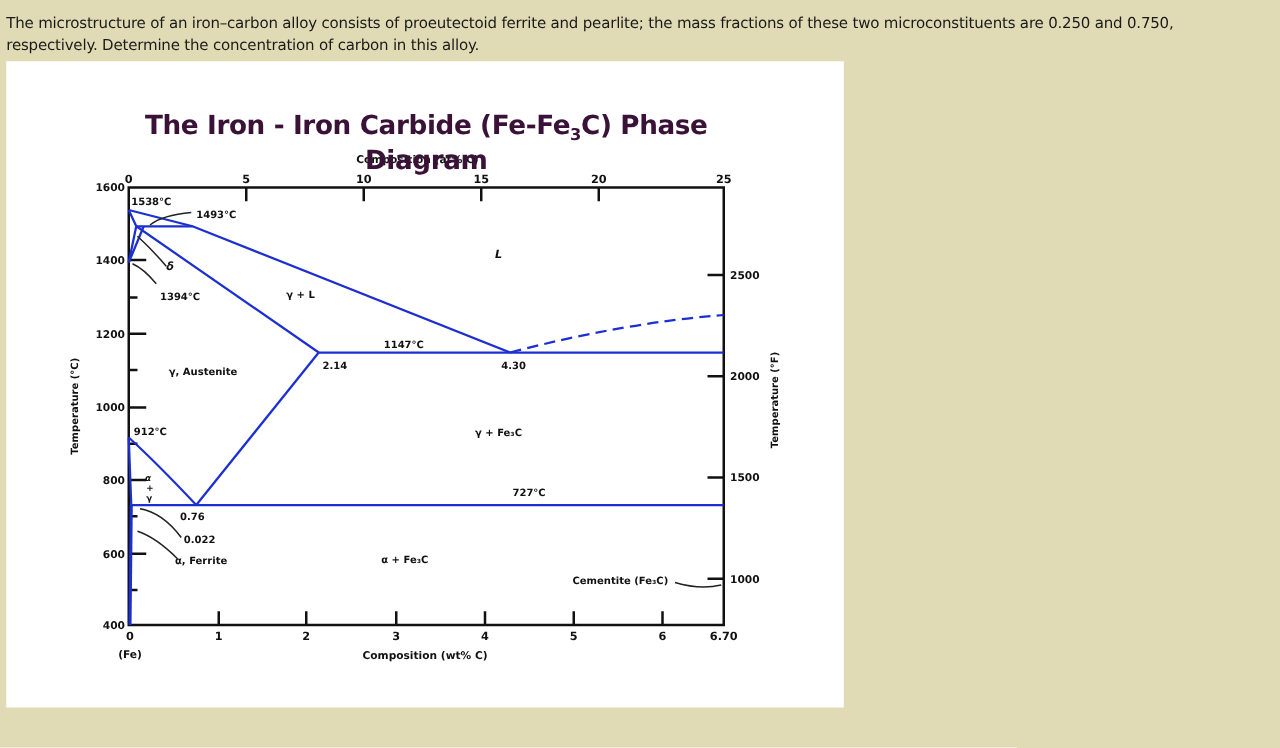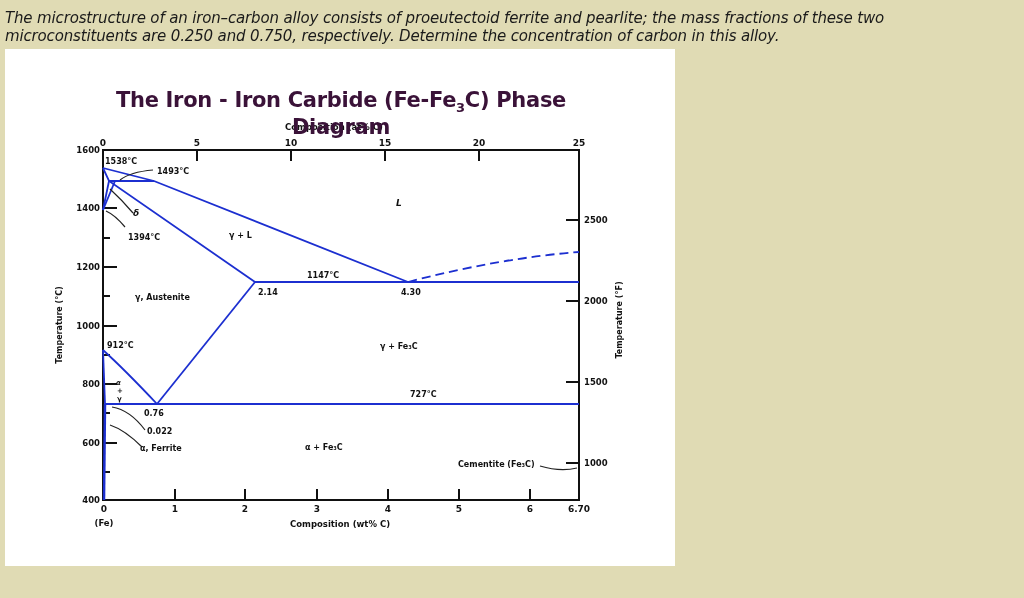--- a/index.html
+++ b/index.html
@@ -4,23 +4,22 @@
 <style>
   html, body { margin:0; padding:0; }
   body {
     width:1024px; height:598px; overflow:hidden;
     background:#e0dbb4;
     font-family:"DejaVu Sans", sans-serif;
     position:relative;
   }
   .question {
     position:absolute; left:5px; top:9px; width:1010px;
-    font-size:15px; line-height:18px; color:#1a1a1a;
+    font-size:12px; line-height:18px; color:#1a1a1a;
     letter-spacing:-0.15px;
-    font-style:italic;
   }
   .panel {
     position:absolute; left:5px; top:49px; width:670px; height:517px;
     background:#ffffff;
   }
   .panel svg { position:absolute; left:-5px; top:-49px; }
   .title {
     position:absolute; left:103px; top:88px; width:476px; text-align:center;
     font-size:21px; font-weight:bold; color:#3a1238; letter-spacing:-0.3px;
   }

